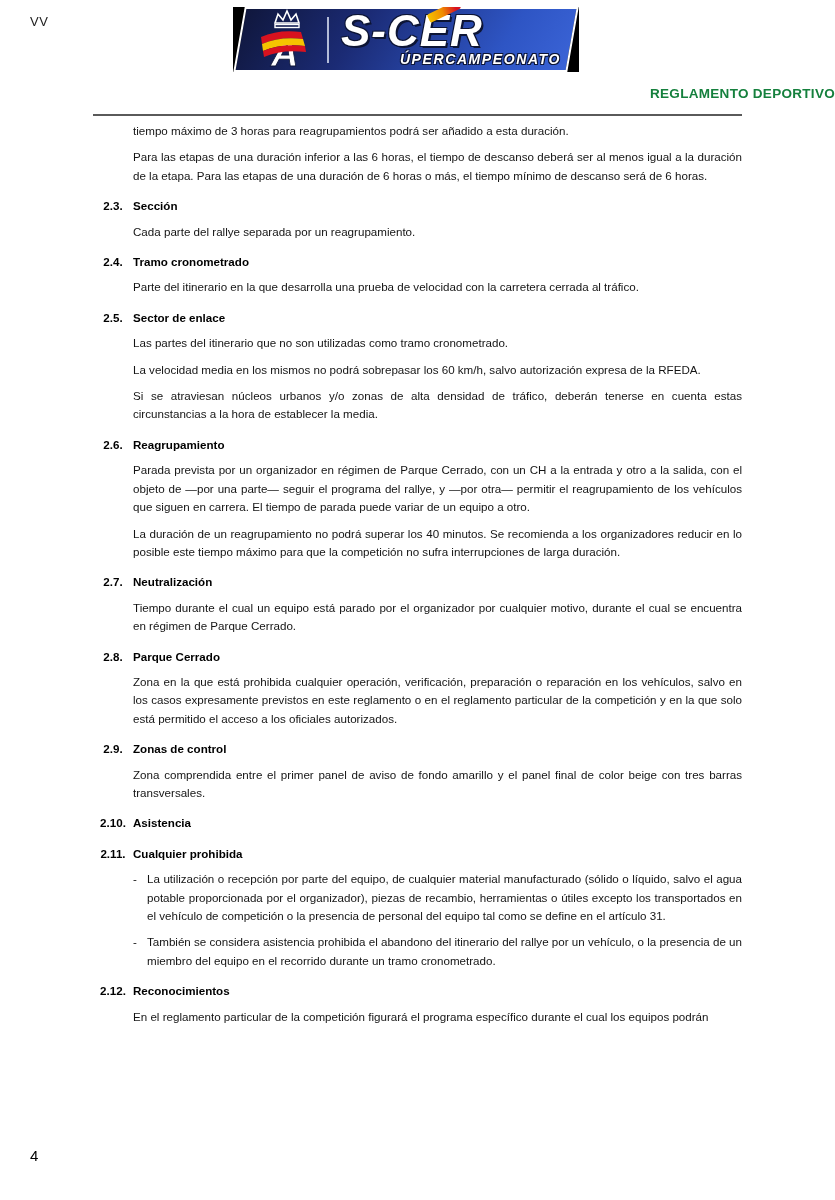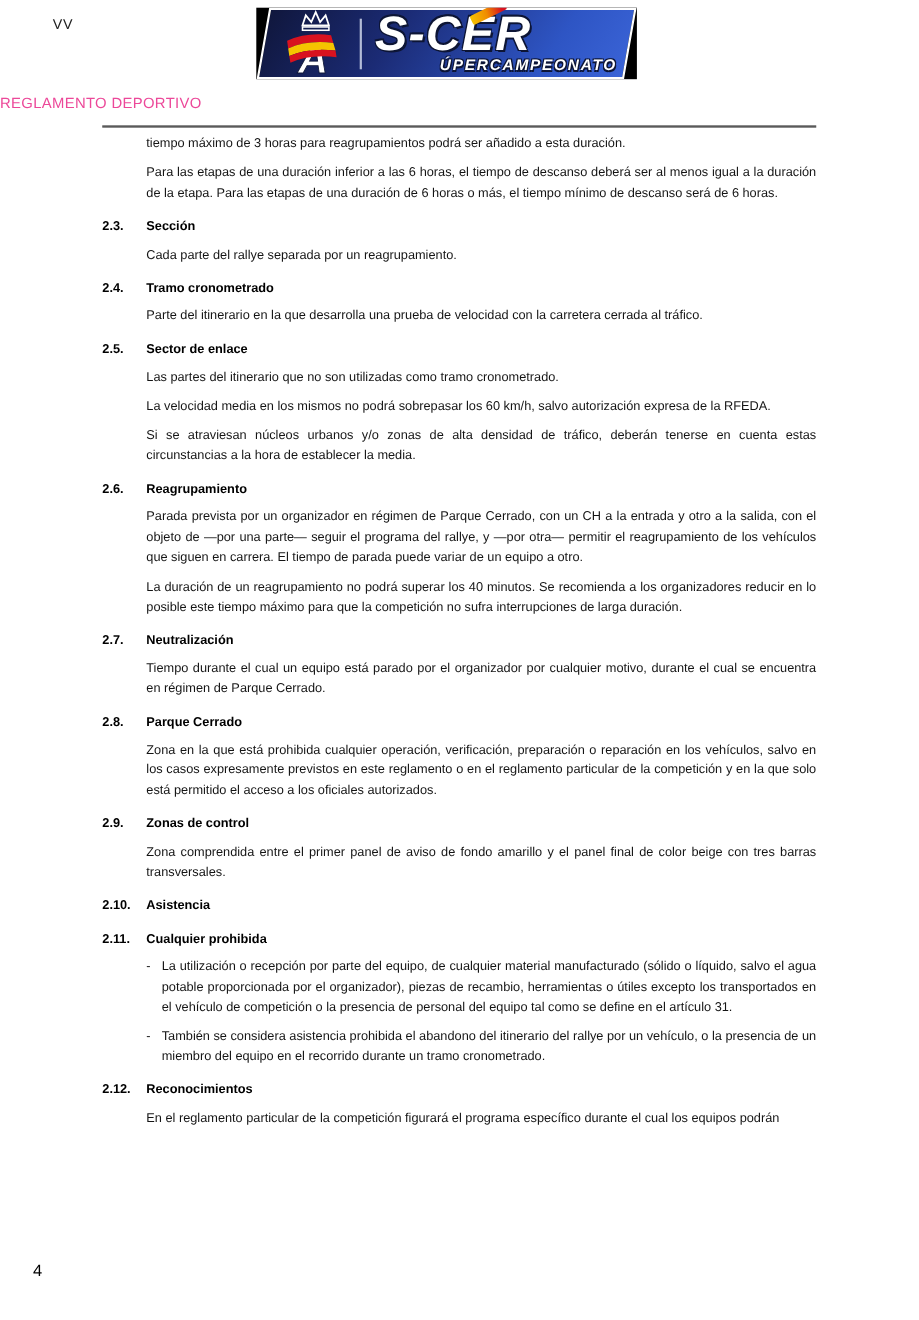--- a/index.html
+++ b/index.html
@@ -5,21 +5,21 @@
   * { margin: 0; padding: 0; box-sizing: border-box; }
   html, body { width: 835px; height: 1200px; background: #ffffff; overflow: hidden; }
   body {
     position: relative;
     font-family: "Liberation Sans", sans-serif;
     color: #111111;
   }
 
   
   .corner-mark {
-    position: absolute; left: 48px; top: 14px;
+    position: absolute; left: 30px; top: 14px;
     font-size: 13px; color: #222; letter-spacing: 0.5px;
   }
 
   
   .logo-wrap {
     position: absolute; left: 233px; top: 7px;
     width: 346px; height: 65px;
     background: #000; overflow: hidden;
   }
   .logo-skew {
@@ -57,42 +57,42 @@
     position: absolute; right: 10px; bottom: 3px;
     font-size: 14px; font-weight: 800; font-style: italic;
     color: #ffffff; letter-spacing: 1.6px;
     text-shadow: 1px 1px 0 #0d1535, -1px -1px 0 #0d1535, 1px -1px 0 #0d1535, -1px 1px 0 #0d1535;
     white-space: nowrap;
   }
 
   
   .doc-title {
     position: absolute; top: 86px; left: 0; width: 100%;
-    text-align: left; font-size: 13.5px; font-weight: normal;
-    letter-spacing: 0.3px; color: #ec4899;
+    text-align: right; font-size: 13.5px; font-weight: bold;
+    letter-spacing: 0.3px; color: #15803d;
   }
   .title-rule {
     position: absolute; top: 114px; left: 93px; width: 649px;
     height: 2px; background: #c2c2c2; border-top: 2px solid #5a5a5a;
   }
 
   
   .content {
     position: absolute; top: 122px; left: 93px; width: 649px;
     font-size: 11.6px; line-height: 18.4px; color: #141414;
   }
   .para {
     margin: 0 0 8px 40px;
     text-align: justify;
   }
   .sec-heading {
     display: flex; font-weight: bold; margin: 12px 0 7px 0; color: #000;
   }
   .sec-heading.gap-lg { }
-  .sec-num { width: 40px; flex-shrink: 0; }
+  .sec-num { width: 40px; flex-shrink: 0; text-align: center; }
   .bullet {
     position: relative; margin: 0 0 8px 40px; padding-left: 14px;
     text-align: justify;
   }
   .dash { position: absolute; left: 0; top: 0; }
 
   
   .footer {
     position: absolute; top: 1147px; left: 30px; right: 30px;
     display: flex; justify-content: space-between; align-items: baseline;

